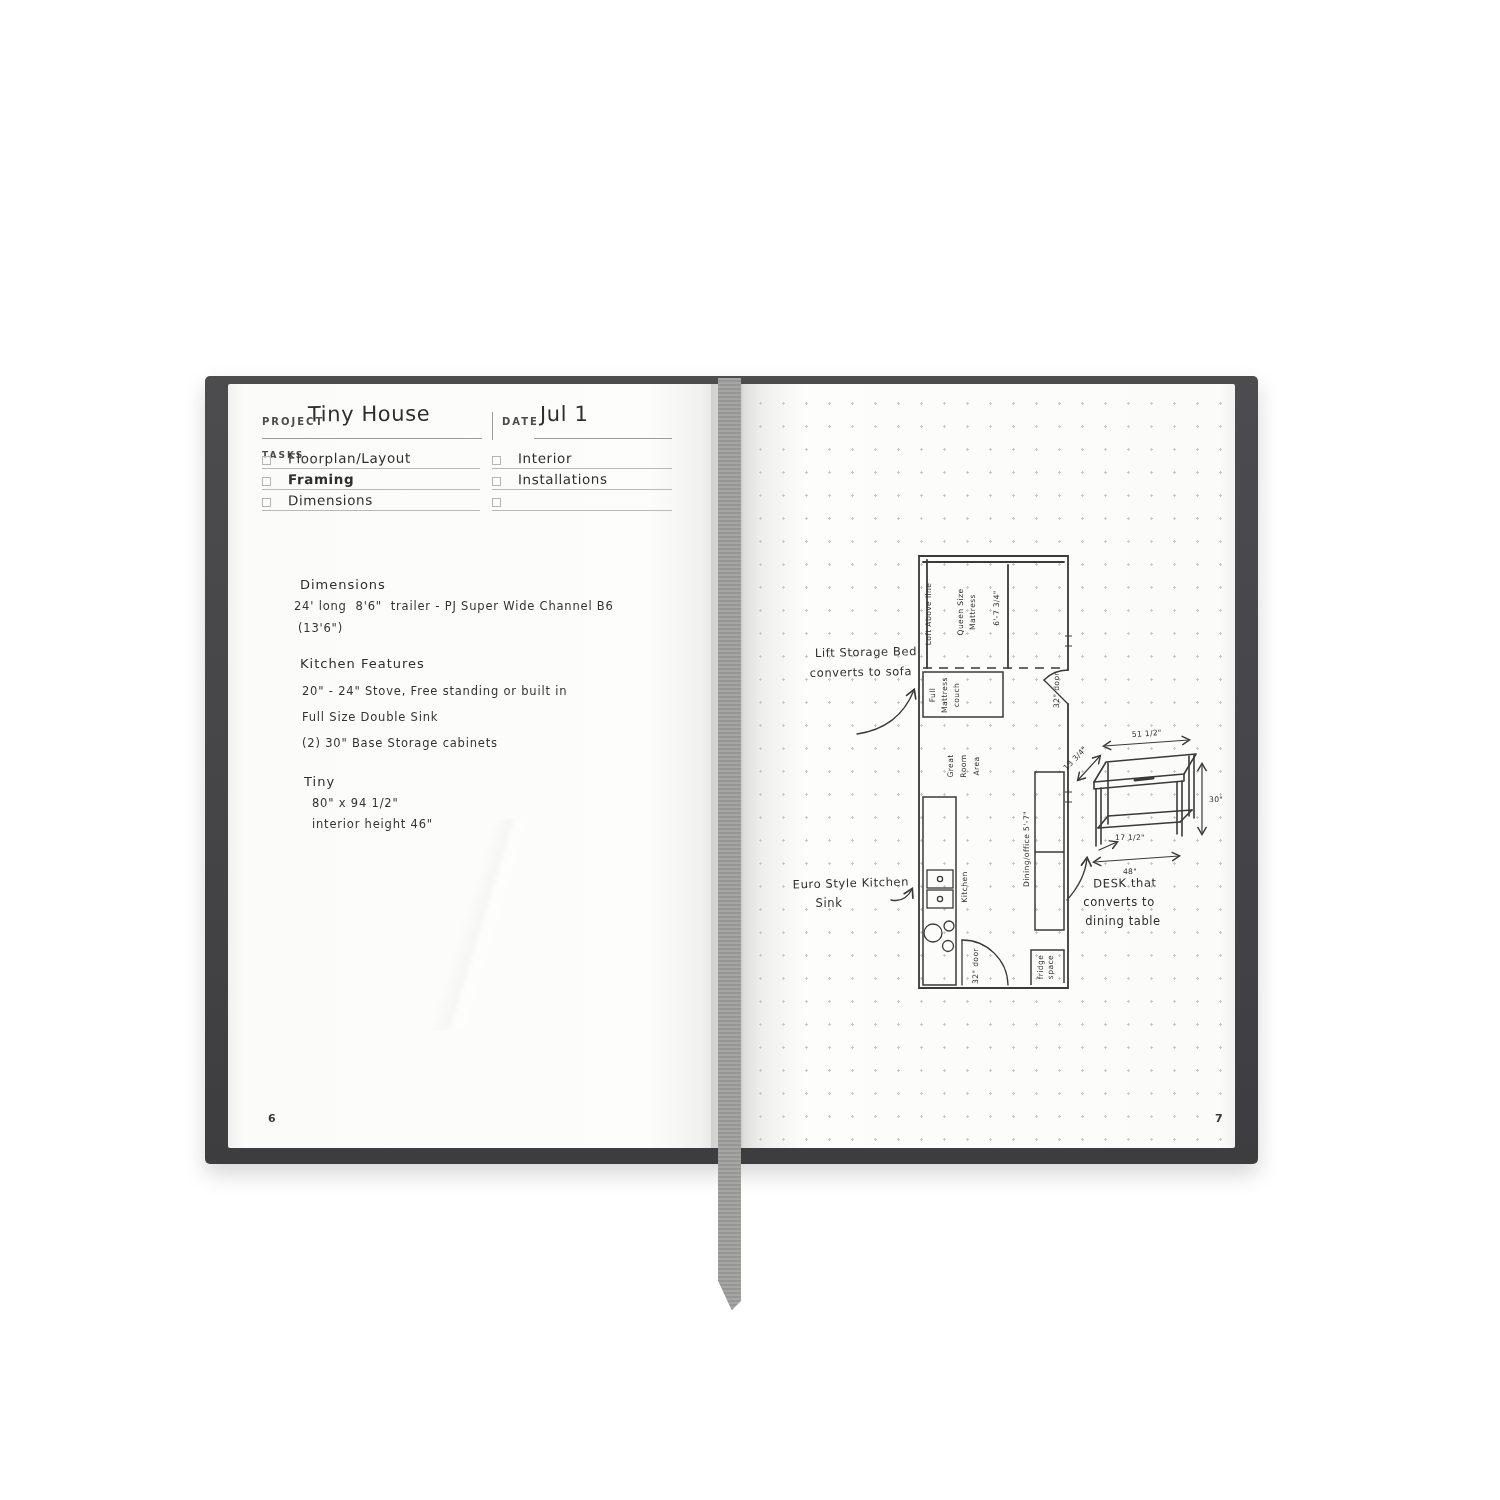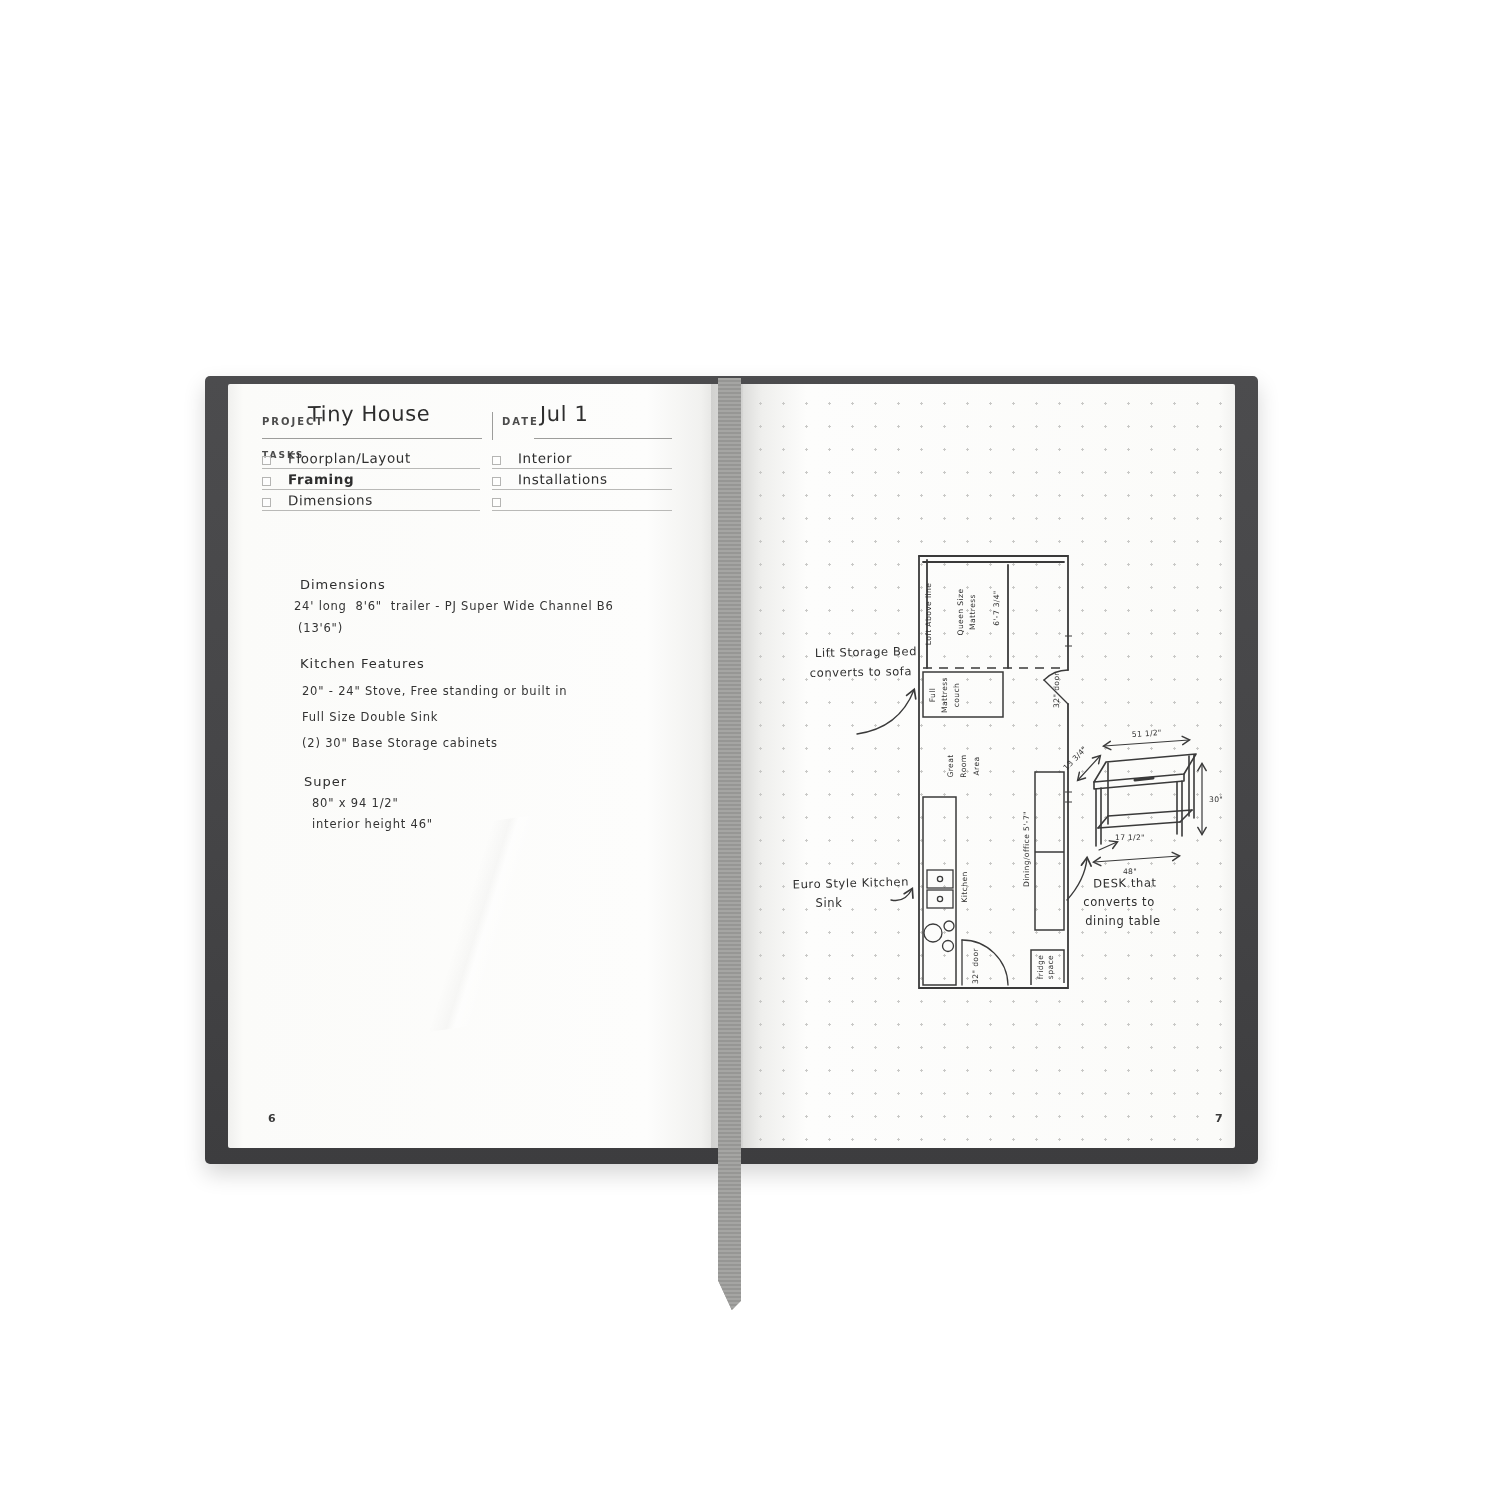--- a/index.html
+++ b/index.html
@@ -89,21 +89,21 @@
 
       <div class="hand hw-note-title" style="left:72px;top:193px;text-align:right;">Dimensions</div>
       <div class="hand hw-note" style="left:66px;top:215px;">24' long  8'6"  trailer - PJ Super Wide Channel B6</div>
       <div class="hand hw-note" style="left:70px;top:237px;">(13'6")</div>
 
       <div class="hand hw-note-title" style="left:72px;top:272px;">Kitchen Features</div>
       <div class="hand hw-note" style="left:74px;top:300px;">20" - 24" Stove, Free standing or built in</div>
       <div class="hand hw-note" style="left:74px;top:326px;">Full Size Double Sink</div>
       <div class="hand hw-note" style="left:74px;top:352px;">(2) 30" Base Storage cabinets</div>
 
-      <div class="hand hw-note-title" style="left:76px;top:390px;">Super</div>
+      <div class="hand hw-note-title" style="left:76px;top:390px;">Tiny</div>
       <div class="hand hw-note" style="left:84px;top:412px;">80" x 94 1/2"</div>
       <div class="hand hw-note" style="left:84px;top:433px;">interior height 46"</div>
 
       <div class="pagenum" style="left:40px;top:728px;">6</div>
     </div>
 
     <div class="page page-right">
       <svg width="498" height="764" viewBox="0 0 498 764">
         <defs>
           <marker id="ah" markerWidth="9" markerHeight="9" refX="6.5" refY="4.5" orient="auto-start-reverse">

